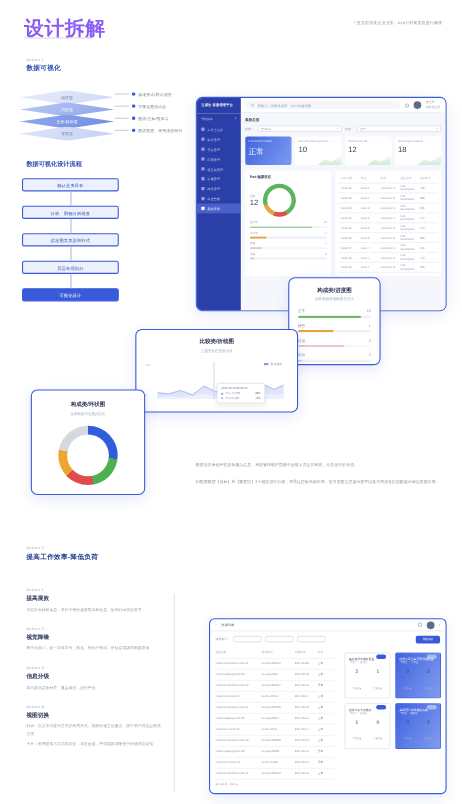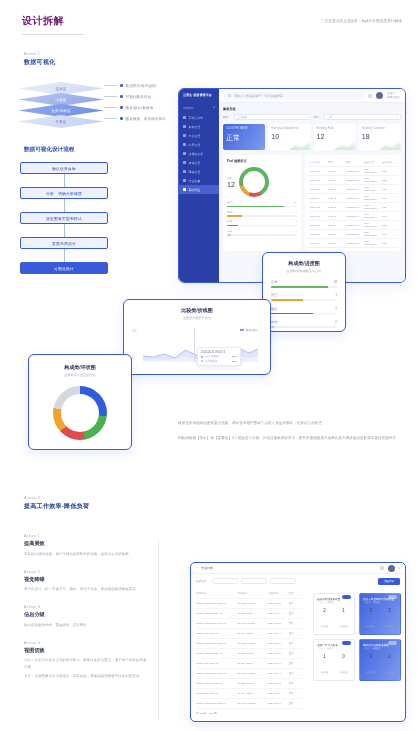--- a/index.html
+++ b/index.html
@@ -6,21 +6,21 @@
   html, body {
     width: 420px; height: 731px;
     background: #ffffff;
     font-family: "Liberation Sans", "DejaVu Sans", sans-serif;
     overflow: hidden;
   }
   .page { position: relative; width: 420px; height: 731px; background: #fff; }
 
   
   .hdr { position: absolute; left: 22px; top: 14px; }
-  .hdr-title { font-size: 10px; font-weight: 700; color: #701a75; letter-spacing: .5px; }
+  .hdr-title { font-size: 18px; font-weight: 700; color: #8b5cf6; letter-spacing: .5px; }
   .hdr-note {
     position: absolute; right: 18px; top: 19px;
     font-size: 3.6px; color: #8d93a5; letter-spacing: .15px; white-space: nowrap;
   }
   .hdr-rule { position: absolute; left: 22px; top: 34px; width: 62px; height: 1px; background: #d9dce5; }
 
   
   .eyebrow { font-size: 3.6px; color: #a2a8b8; letter-spacing: .4px; }
   .sec-title { font-size: 6px; font-weight: 700; color: #2e4bb1; letter-spacing: .3px; margin-top: 2px; }
   .sec-title.dark { color: #243a8f; }

